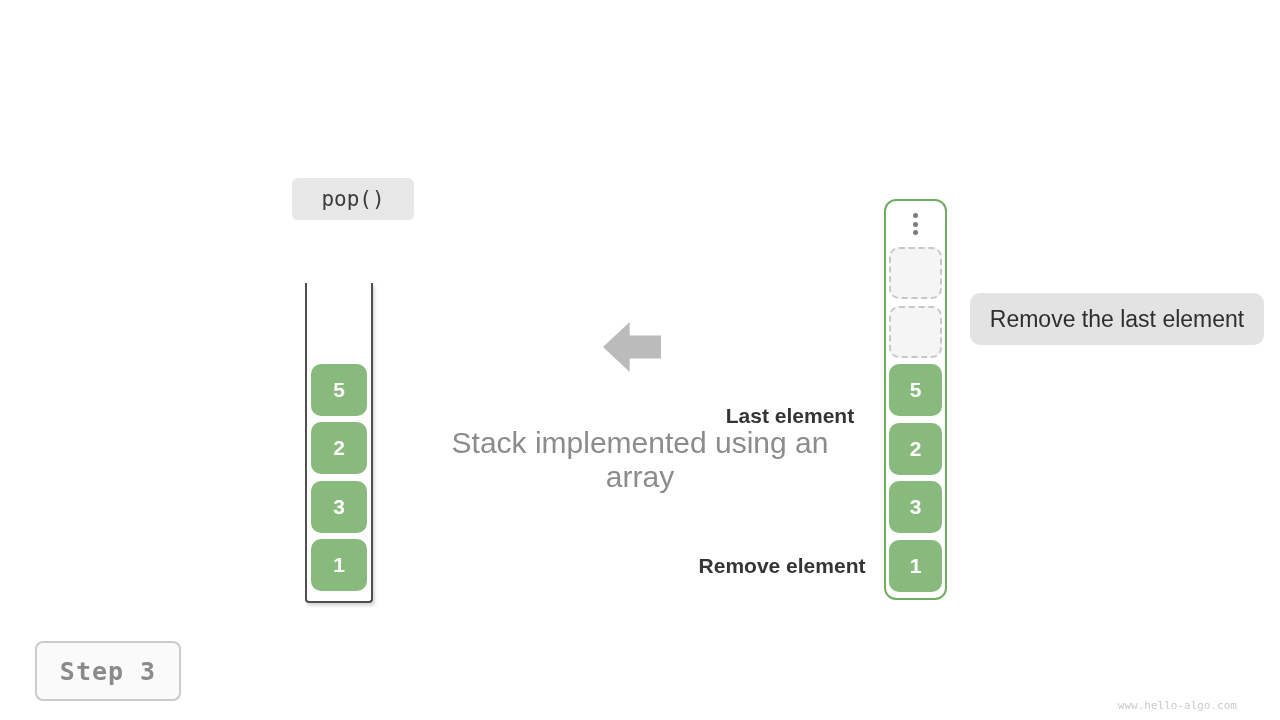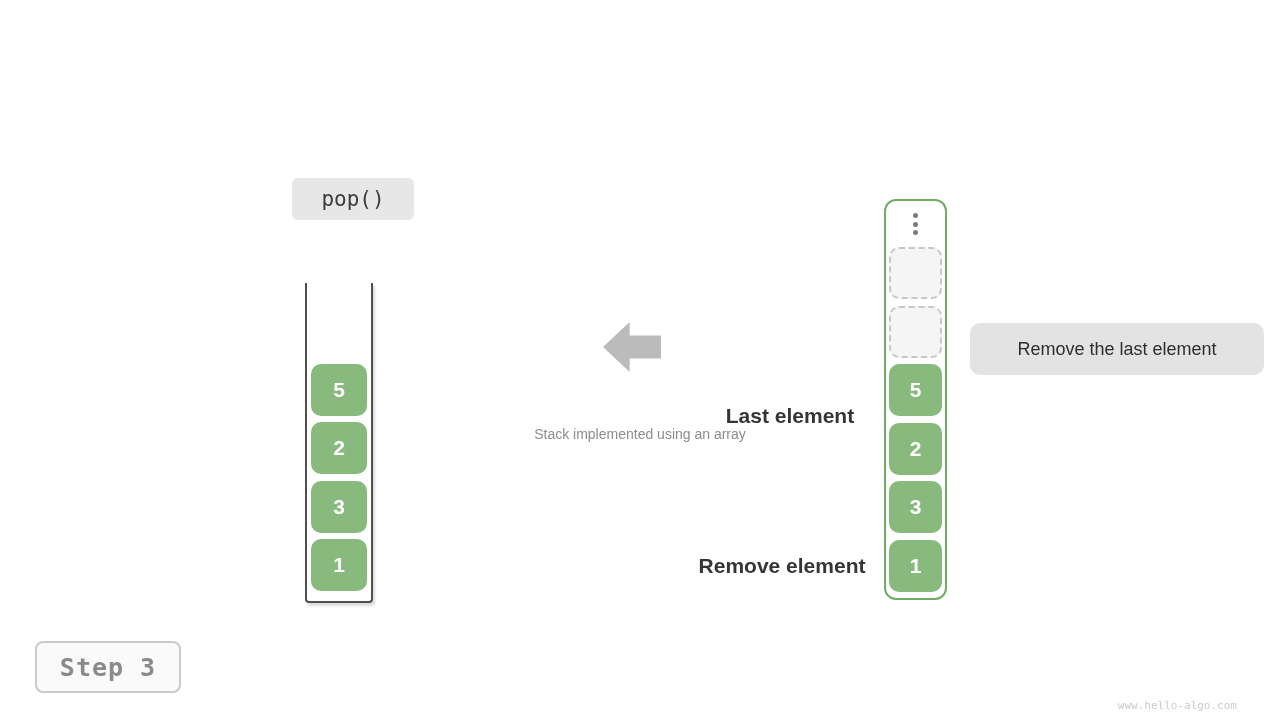--- a/index.html
+++ b/index.html
@@ -39,21 +39,21 @@
   
   .arrow{
     left:603px;top:322px;width:58px;height:50px;
     background:var(--arrow-gray,#bbbbbb);
     clip-path:polygon(0 50%,46% 0,46% 27%,100% 27%,100% 73%,46% 73%,46% 100%);
   }
 
   
   .caption{
     left:440px;top:426px;width:400px;text-align:center;
-    font-size:14px;color:var(--text-gray,#8c8c8c);
+    font-size:30px;color:var(--text-gray,#8c8c8c);
   }
   .lbl-dark{
     width:220px;text-align:center;
     font-size:21px;font-weight:700;color:var(--text-dark,#353535);
   }
   .last-el{left:680px;top:379px;margin-top:25px;}
   .first-el{left:672px;top:554px;}
 
   
   .array-col{
@@ -69,29 +69,29 @@
   .dot{width:5px;height:5px;border-radius:50%;background:#7b7b7b;}
   .array-col .slot,.array-col .box{
     width:53px;flex:0 0 52px;height:52px;margin-top:0;margin-bottom:6.5px;box-sizing:border-box;
   }
   .slot{
     border:2px dashed #c7c7c7;border-radius:10px;background:#f5f5f5;
   }
 
   
   .tooltip{
-    left:970px;top:323px;width:294px;height:52px;
+    left:970px;top:293px;width:294px;height:52px;
     background:var(--tooltip-bg,#e3e3e3);border-radius:10px;
     display:flex;align-items:center;justify-content:center;
-    font-size:18px;color:#2e2e2e;white-space:nowrap;
+    font-size:23px;color:#2e2e2e;white-space:nowrap;
   }
 
   
   .step{
-    left:35px;top:641px;width:146px;height:52px;box-sizing:border-box;
+    left:35px;top:641px;width:146px;height:60px;box-sizing:border-box;
     background:#fafafa;border:2px solid #cbcbcb;border-radius:8px;
     display:flex;align-items:center;justify-content:center;
     font-family:"DejaVu Sans Mono","Liberation Mono",monospace;
     font-weight:700;font-size:25px;color:#8a8a8a;letter-spacing:1px;
   }
 
   
   .watermark{
     right:43px;top:699px;
     font-family:"DejaVu Sans Mono","Liberation Mono",monospace;

